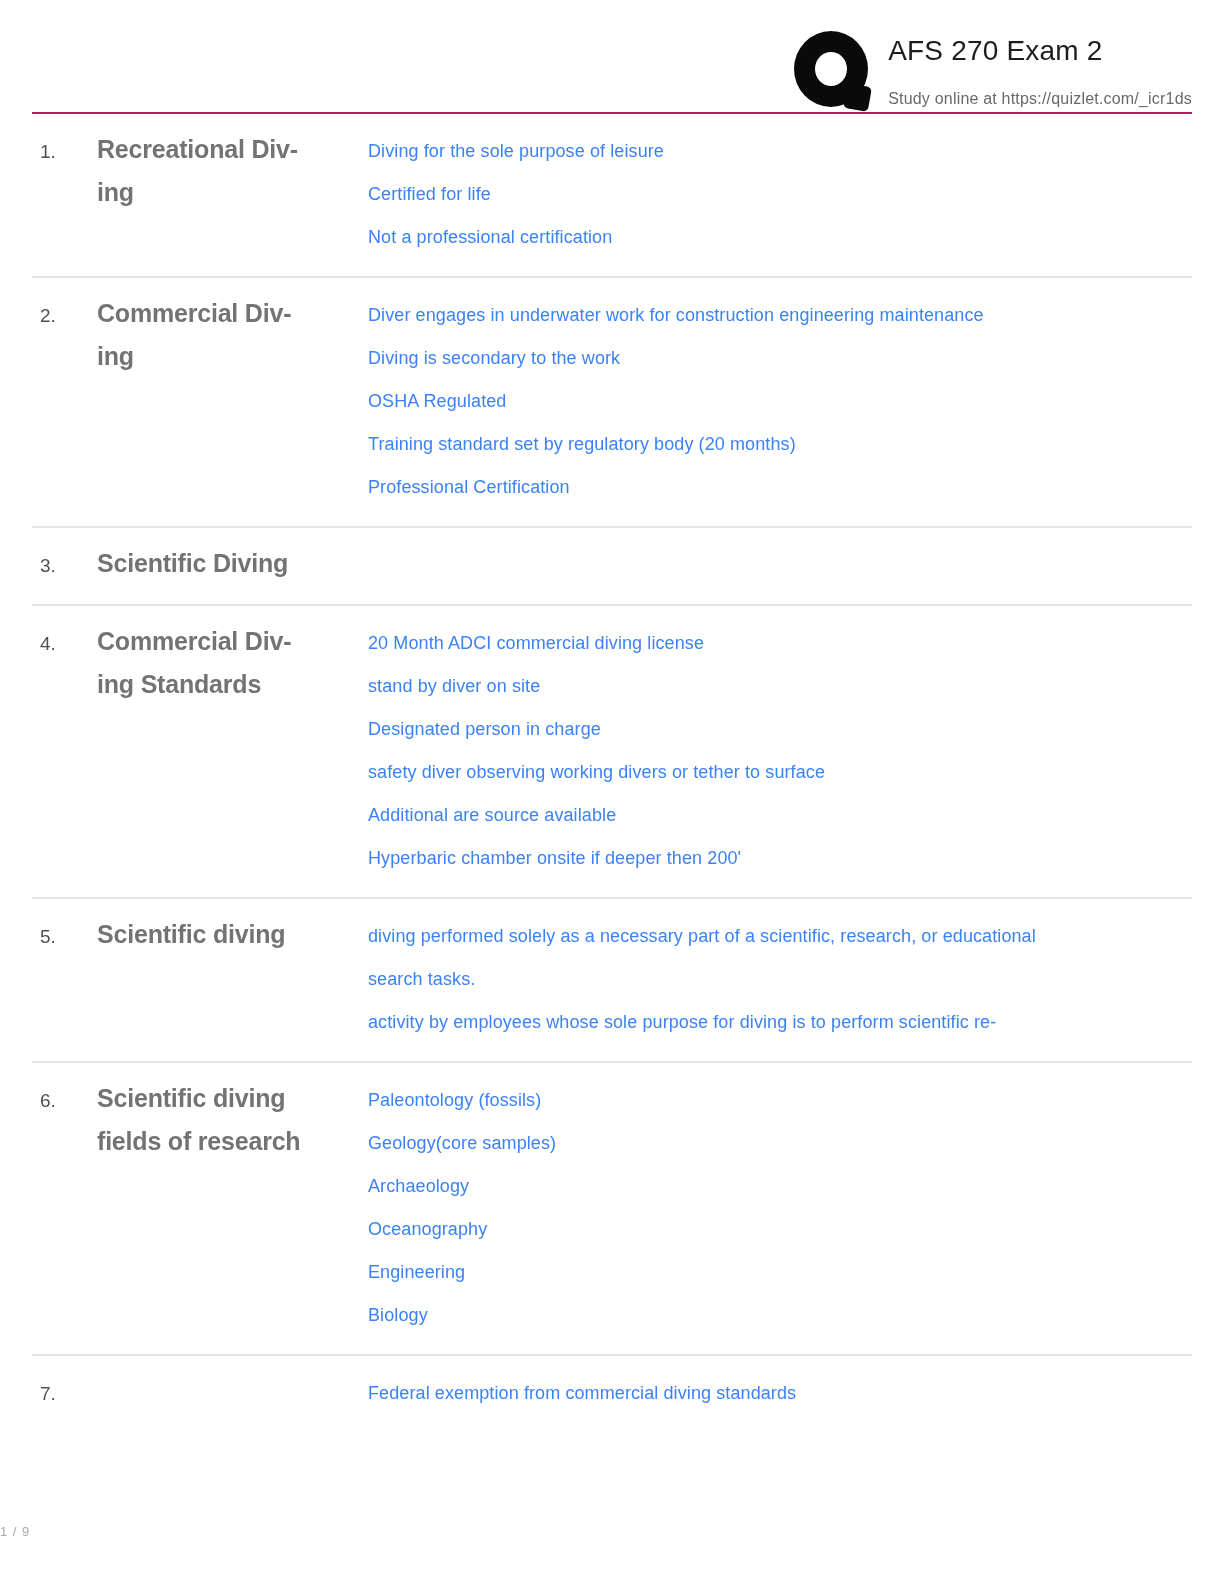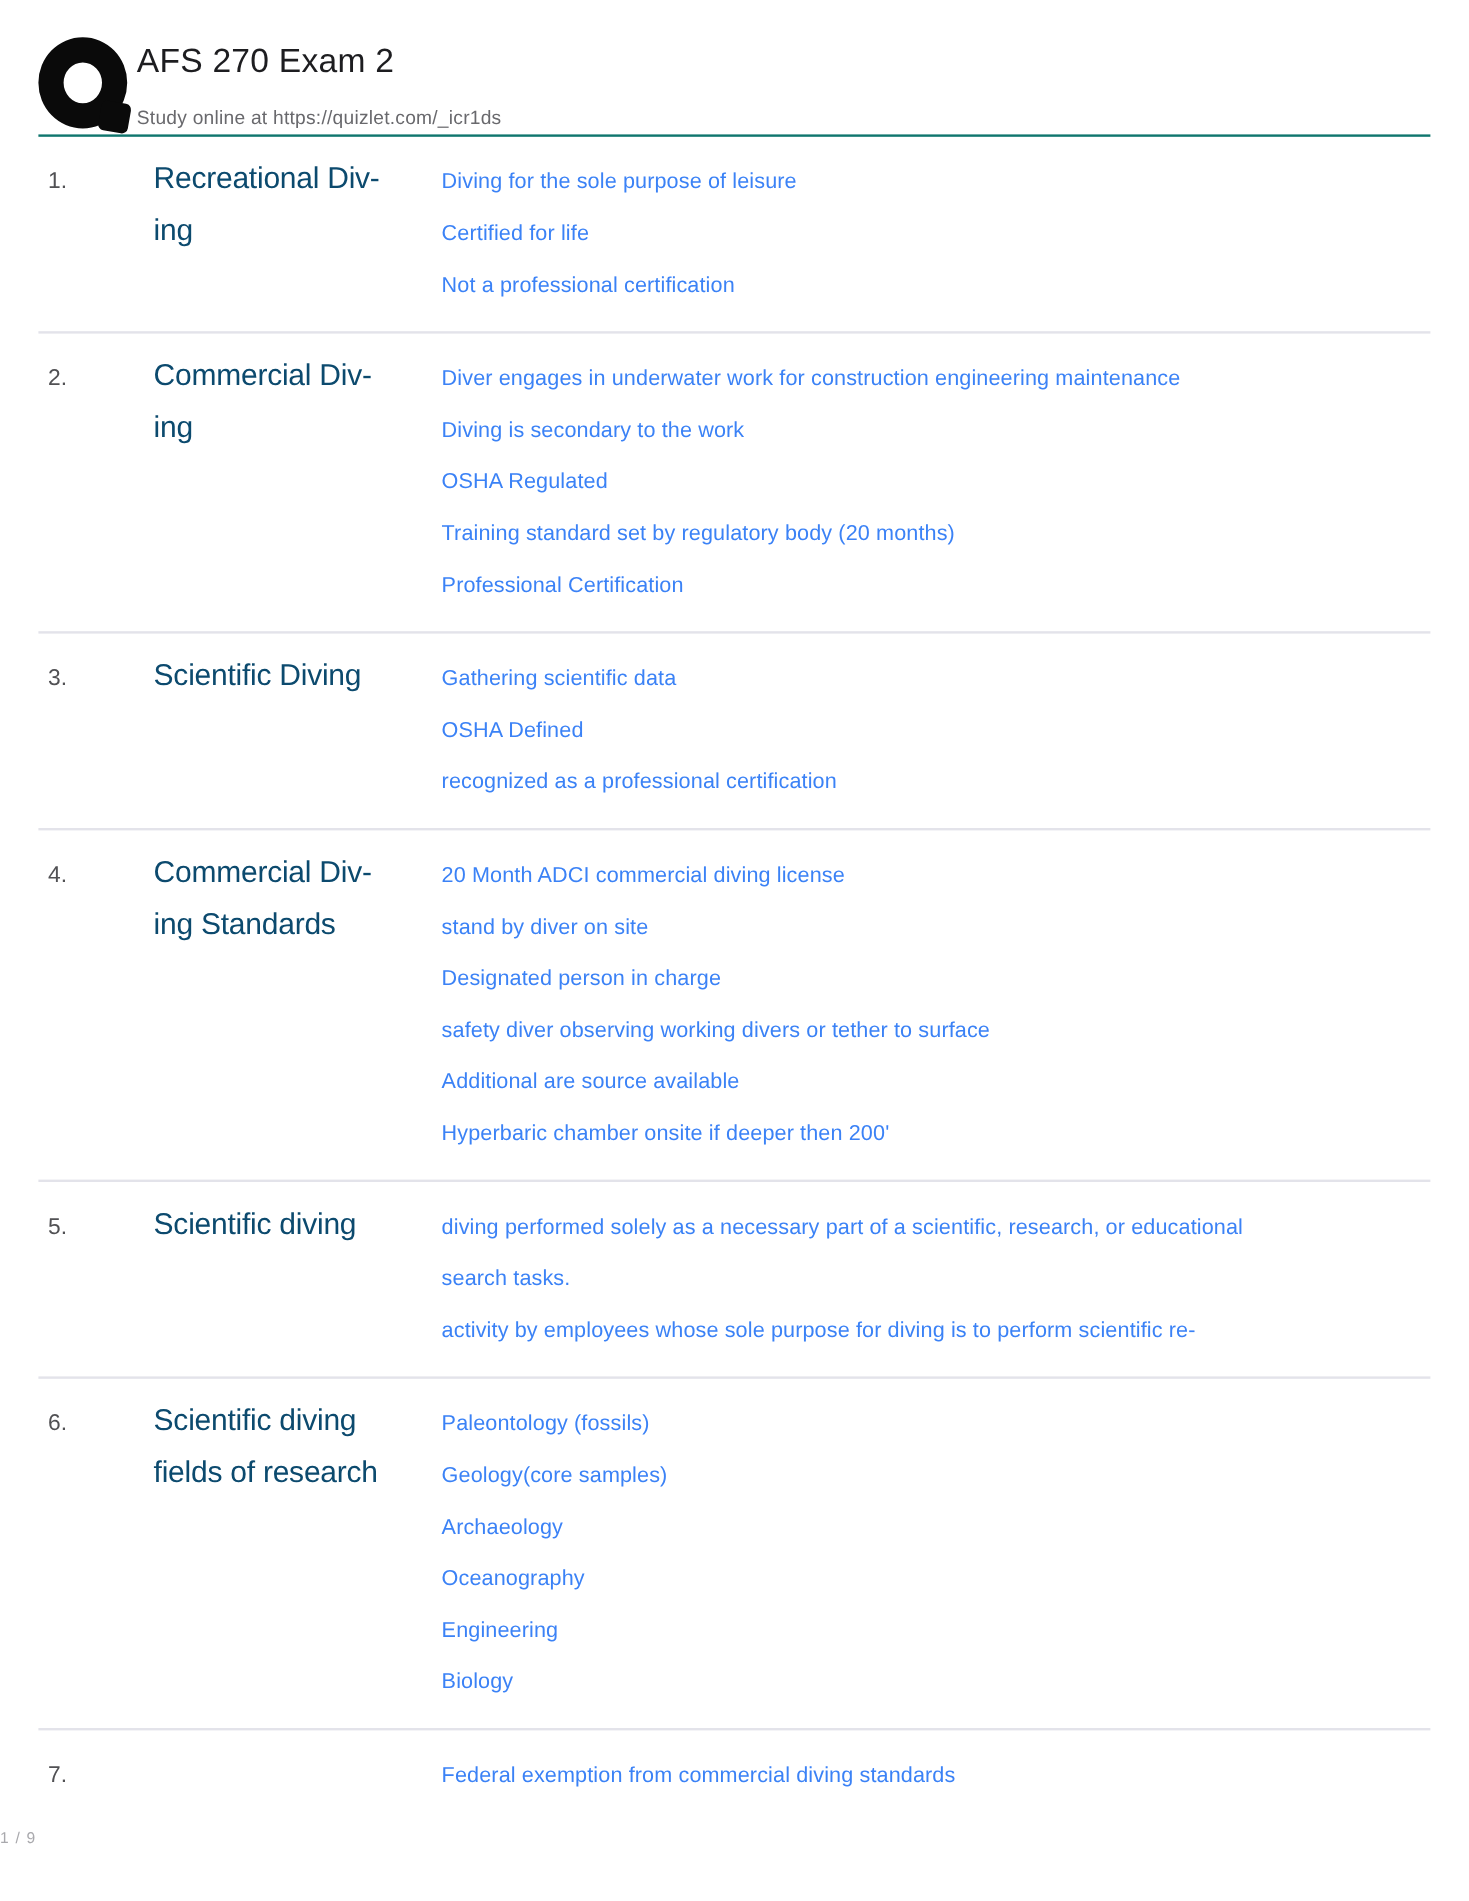--- a/index.html
+++ b/index.html
@@ -15,24 +15,25 @@
     margin: 0 auto;
     background: #ffffff;
     box-sizing: border-box;
     padding: 30px 32px 0 32px;
     overflow: hidden;
   }
   
   .header {
     display: flex;
     align-items: flex-start;
-    gap: 8px;
+    gap: 20px;
     height: 84px;
-    border-bottom: 2px solid #0f766e;
+    border-bottom: 2px solid #be185d;
     box-sizing: border-box;
+    justify-content: flex-end;
   }
   .logo {
     position: relative;
     width: 74px;
     height: 76px;
     flex: 0 0 auto;
     margin-top: 1px;
   }
   .logo-ring {
     position: absolute;
@@ -78,26 +79,25 @@
   .card-row:last-child { border-bottom: none; }
   .cell-number {
     font-size: 19px;
     font-weight: 300;
     color: #515154;
     line-height: 43px;
     padding-left: 8px;
   }
   .cell-term {
     font-size: 25px;
-    font-weight: 400;
-    color: #0c4a6e;
+    font-weight: 700;
+    color: #737373;
     line-height: 43px;
     letter-spacing: -0.2px;
     margin-top: -2px;
-    margin-left: 31px;
   }
   .cell-definition {
     font-size: 18px;
     font-weight: 400;
     color: #3b82f6;
     line-height: 43px;
     letter-spacing: 0.1px;
   }
   .text-line { white-space: nowrap; }
   
@@ -155,25 +155,20 @@
           <div class="text-line">Training standard set by regulatory body (20 months)</div>
           <div class="text-line">Professional Certification</div>
         </div>
   </div>
 
   <div class="card-row">
     <div class="cell-number">3.</div>
     <div class="cell-term">
           <div class="text-line">Scientific Diving</div>
         </div>
-    <div class="cell-definition">
-          <div class="text-line">Gathering scientific data</div>
-          <div class="text-line">OSHA Defined</div>
-          <div class="text-line">recognized as a professional certification</div>
-        </div>
   </div>
 
   <div class="card-row">
     <div class="cell-number">4.</div>
     <div class="cell-term">
           <div class="text-line">Commercial Div-</div>
           <div class="text-line">ing Standards</div>
         </div>
     <div class="cell-definition">
           <div class="text-line">20 Month ADCI commercial diving license</div>

